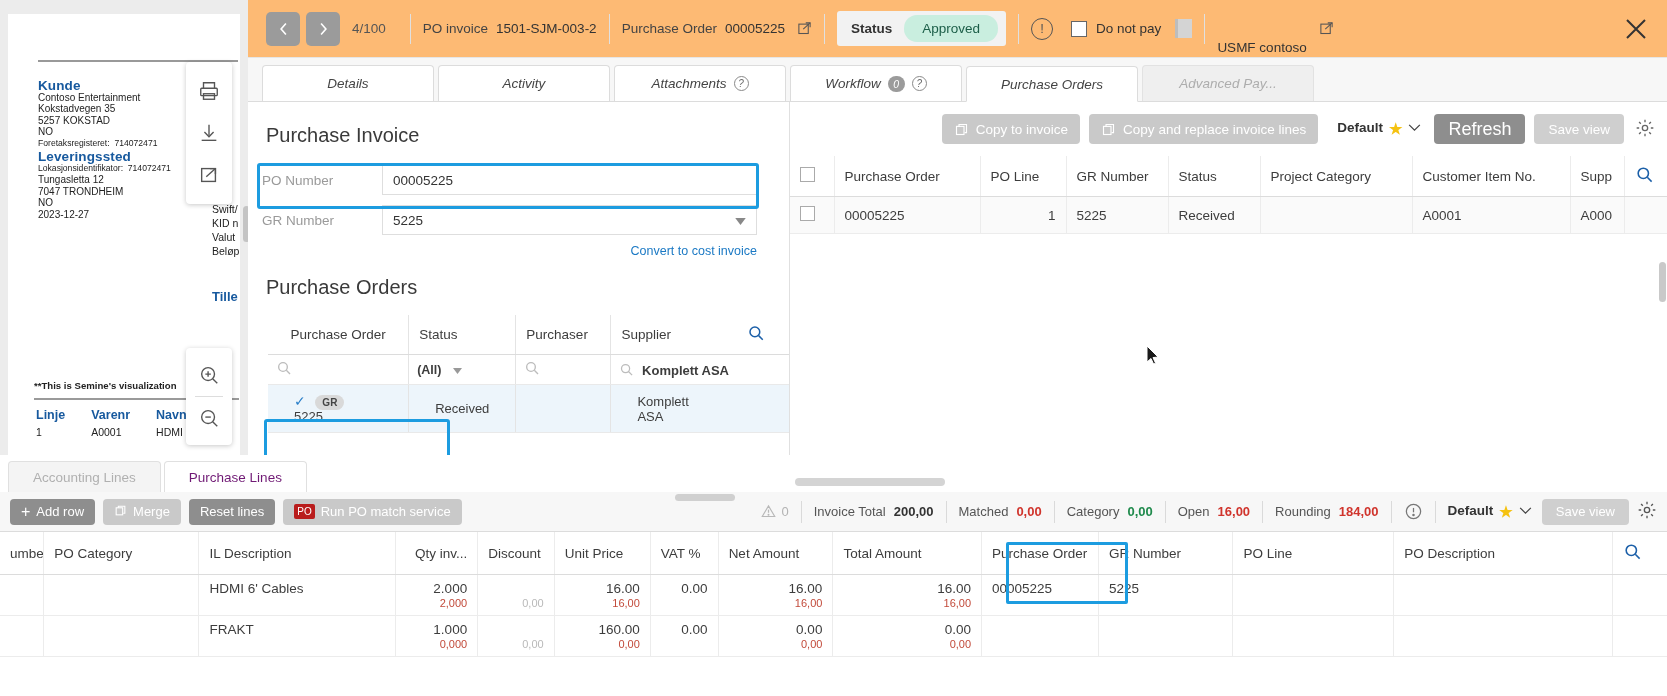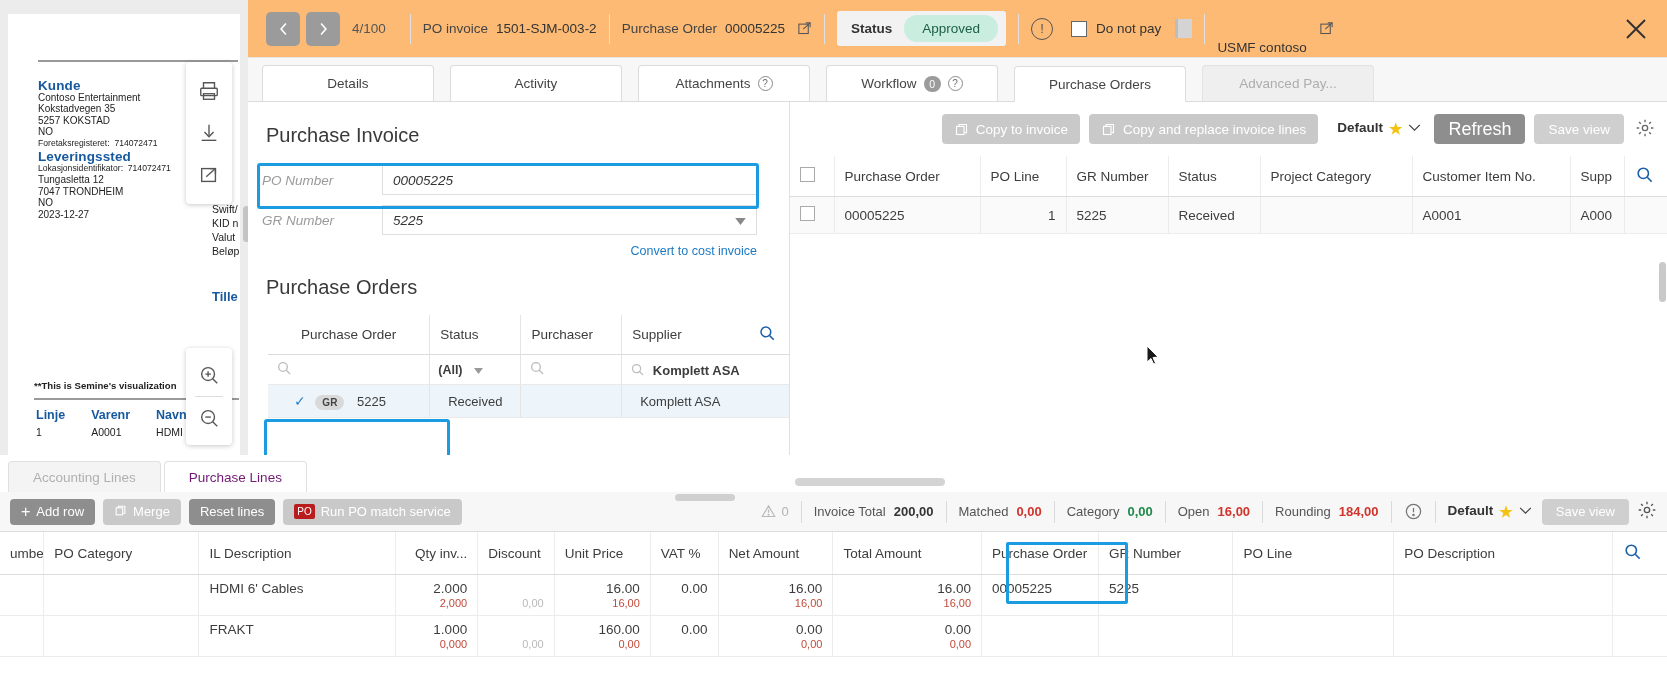--- a/index.html
+++ b/index.html
@@ -84,55 +84,55 @@
 
   
   .tabstrip {
     position:absolute; left:248px; top:58px; right:0; height:44px;
     background:#f7f7f7; border-bottom:1px solid #dcdcdc;
     display:flex; align-items:flex-end; padding-left:14px;
   }
   .tab {
     height:36px; min-width:172px; padding:0 18px;
     background:#fff; border:1px solid #dcdcdc; border-bottom:none;
-    border-radius:4px 4px 0 0; margin-right:16px;
+    border-radius:4px 4px 0 0; margin-right:4px;
     display:flex;align-items:center;justify-content:center;gap:7px;
-    font-size:13.5px; color:#444; cursor:pointer; position:relative;
+    font-size:13.5px; color:#444; cursor:pointer; position:relative;font-style:italic;
   }
   .tab.active { background:#fff; border-bottom:1px solid #fff; margin-bottom:-1px; z-index:2;}
   .tab.disabled { background:#efefef; color:#adadad; border-color:#e2e2e2;}
   .qmark { width:15px;height:15px;border:1.3px solid #8a8a8a;border-radius:50%;
     font-size:10px;color:#6a6a6a;display:inline-flex;align-items:center;justify-content:center;}
   .cnt-pill { background:#9b9b9b;color:#fff;border-radius:9px;font-size:10.5px;
     min-width:17px;height:16px;display:inline-flex;align-items:center;justify-content:center;padding:0 5px;}
 
   
   .left-form {
     position:absolute; left:248px; top:102px; width:542px; height:390px;
     background:#fff; border-right:1px solid #e0e0e0; overflow:hidden;
   }
   .sec-title { font-size:20px; color:#3a3a3a; font-weight:normal; }
-  .fld-row { display:flex; align-items:center; margin-top:2px;font-style:italic; }
+  .fld-row { display:flex; align-items:center; margin-top:2px; }
   .fld-lbl { width:134px; font-size:13.5px; color:#9a9a9a; padding-left:14px; }
   .fld-box {
     flex:1; height:30px; border:1px solid #dedede; background:#fff;
     display:flex; align-items:center; padding:0 10px; font-size:13.5px; color:#333;
   }
   .fld-box.combo { justify-content:space-between; }
   .link-cti { color:#1b79c4; font-size:12.5px; text-decoration:none; cursor:pointer; }
 
   .po-grid { width:100%; border-collapse:collapse; font-size:13px; }
   .po-grid th {
     font-weight:normal; color:#3d3d3d; text-align:left;
     border-bottom:1px solid #dcdcdc; border-right:1px solid #e4e4e4;
     padding:9px 10px; font-size:13.5px;
   }
   .po-grid td {
     border-right:1px solid #e4e4e4; border-bottom:1px solid #e9e9e9;
-    padding:8px 18px; color:#3d3d3d;
+    padding:8px 26px; color:#3d3d3d;
   }
   .filter-row td { padding:5px 8px; }
   .row-sel td { background:#edf5fb; }
   .gr-badge { background:#d9d9d9; color:#444; font-size:10px; font-weight:bold;
     border-radius:9px; padding:2px 7px; margin-right:9px;}
   .chkmark { color:#2a7fc9; font-size:14px; margin-right:6px; }
   .sel-outline {
     position:absolute; border:3px solid #1c9ce0; border-radius:3px; pointer-events:none;
   }
 

